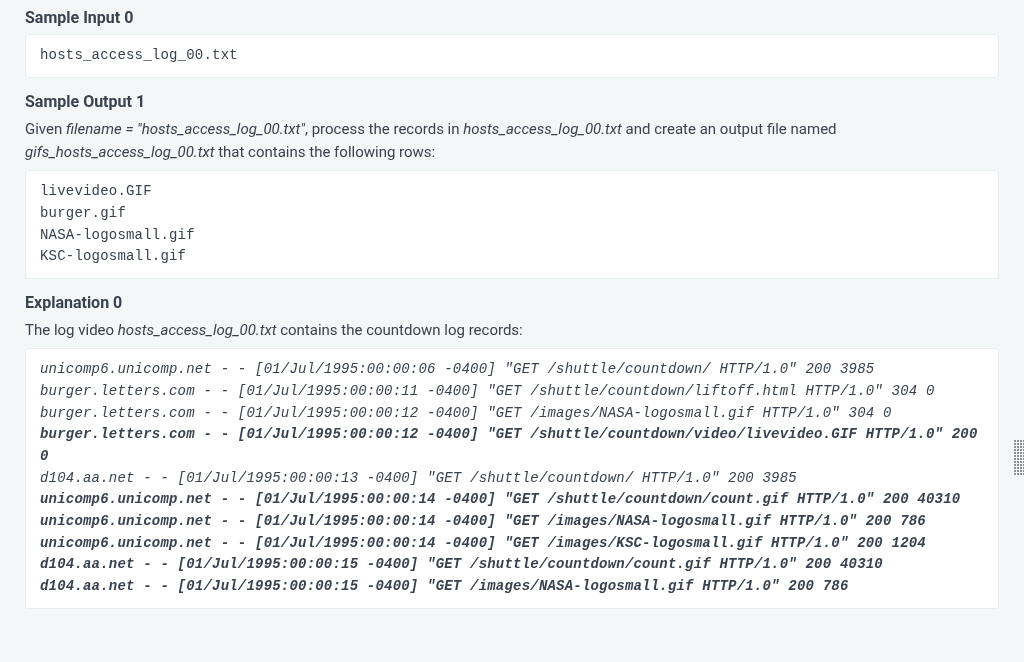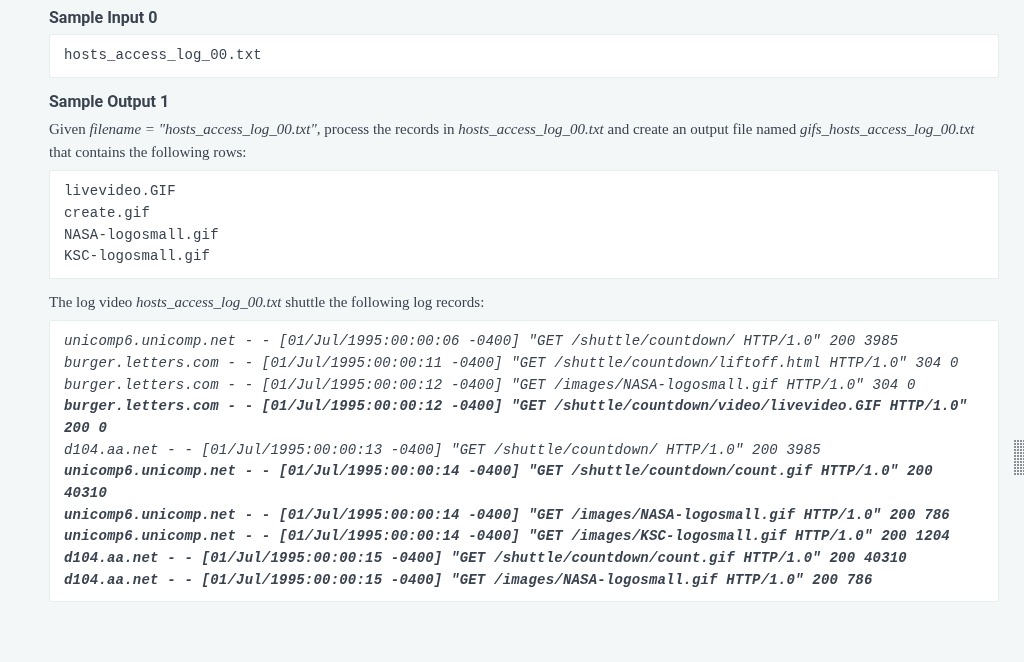--- a/index.html
+++ b/index.html
@@ -42,21 +42,20 @@
     
     .code-block .bold {
       font-weight: 700;
     }
     
     .description {
       font-size: 15px;
       color: #39424e;
       line-height: 1.55;
       margin-bottom: 6px;
-      font-family: Liberation Serif, serif;
     }
     
     .description .italic {
       font-style: italic;
     }
     
     .description .filename {
       font-style: italic;
     }
     
@@ -73,21 +72,20 @@
     }
     
     .gutter-dots > span {
       width: 2px;
       height: 2px;
       background: #8a8f94;
     }
 
     .section-block {
       margin-bottom: 10px;
-      margin-left: 24px;
     }
 
     .log-line {
       display: block;
       font-style: italic;
     }
   </style>
 </head>
 <body>
 
@@ -95,28 +93,29 @@
   <div class="section-heading">Sample Input 0</div>
   <pre class="code-block">hosts_access_log_00.txt</pre>
 </div>
 
 <div class="section-block">
   <div class="section-heading">Sample Output 1</div>
   <p class="description">
     <span>Given </span><span class="italic">filename = "hosts_access_log_00.txt"</span><span>, process the records in </span><span class="filename">hosts_access_log_00.txt</span><span> and create an output file named </span><span class="filename">gifs_hosts_access_log_00.txt</span><span> that contains the following rows:</span>
   </p>
   <pre class="code-block">livevideo.GIF
-create.gif
+burger.gif
 NASA-logosmall.gif
 KSC-logosmall.gif</pre>
 </div>
 
 <div class="section-block">
+  <div class="section-heading">Explanation 0</div>
   <p class="description">
-    <span>The log video </span><span class="filename">hosts_access_log_00.txt</span><span> shuttle the following log records:</span>
+    <span>The log video </span><span class="filename">hosts_access_log_00.txt</span><span> contains the countdown log records:</span>
   </p>
   <div class="code-block" id="explanation-log"><span class="log-line">unicomp6.unicomp.net - - [01/Jul/1995:00:00:06 -0400] "GET /shuttle/countdown/ HTTP/1.0" 200 3985</span><span class="log-line">burger.letters.com - - [01/Jul/1995:00:00:11 -0400] "GET /shuttle/countdown/liftoff.html HTTP/1.0" 304 0</span><span class="log-line">burger.letters.com - - [01/Jul/1995:00:00:12 -0400] "GET /images/NASA-logosmall.gif HTTP/1.0" 304 0</span><span class="log-line bold">burger.letters.com - - [01/Jul/1995:00:00:12 -0400] "GET /shuttle/countdown/video/livevideo.GIF HTTP/1.0" 200 0</span><span class="log-line">d104.aa.net - - [01/Jul/1995:00:00:13 -0400] "GET /shuttle/countdown/ HTTP/1.0" 200 3985</span><span class="log-line bold">unicomp6.unicomp.net - - [01/Jul/1995:00:00:14 -0400] "GET /shuttle/countdown/count.gif HTTP/1.0" 200 40310</span><span class="log-line bold">unicomp6.unicomp.net - - [01/Jul/1995:00:00:14 -0400] "GET /images/NASA-logosmall.gif HTTP/1.0" 200 786</span><span class="log-line bold">unicomp6.unicomp.net - - [01/Jul/1995:00:00:14 -0400] "GET /images/KSC-logosmall.gif HTTP/1.0" 200 1204</span><span class="log-line bold">d104.aa.net - - [01/Jul/1995:00:00:15 -0400] "GET /shuttle/countdown/count.gif HTTP/1.0" 200 40310</span><span class="log-line bold">d104.aa.net - - [01/Jul/1995:00:00:15 -0400] "GET /images/NASA-logosmall.gif HTTP/1.0" 200 786</span></div>
 </div>
 
 <div class="gutter-dots" aria-hidden="true">
   <span></span>
     <span></span>
     <span></span>
     <span></span>
   <span></span>

